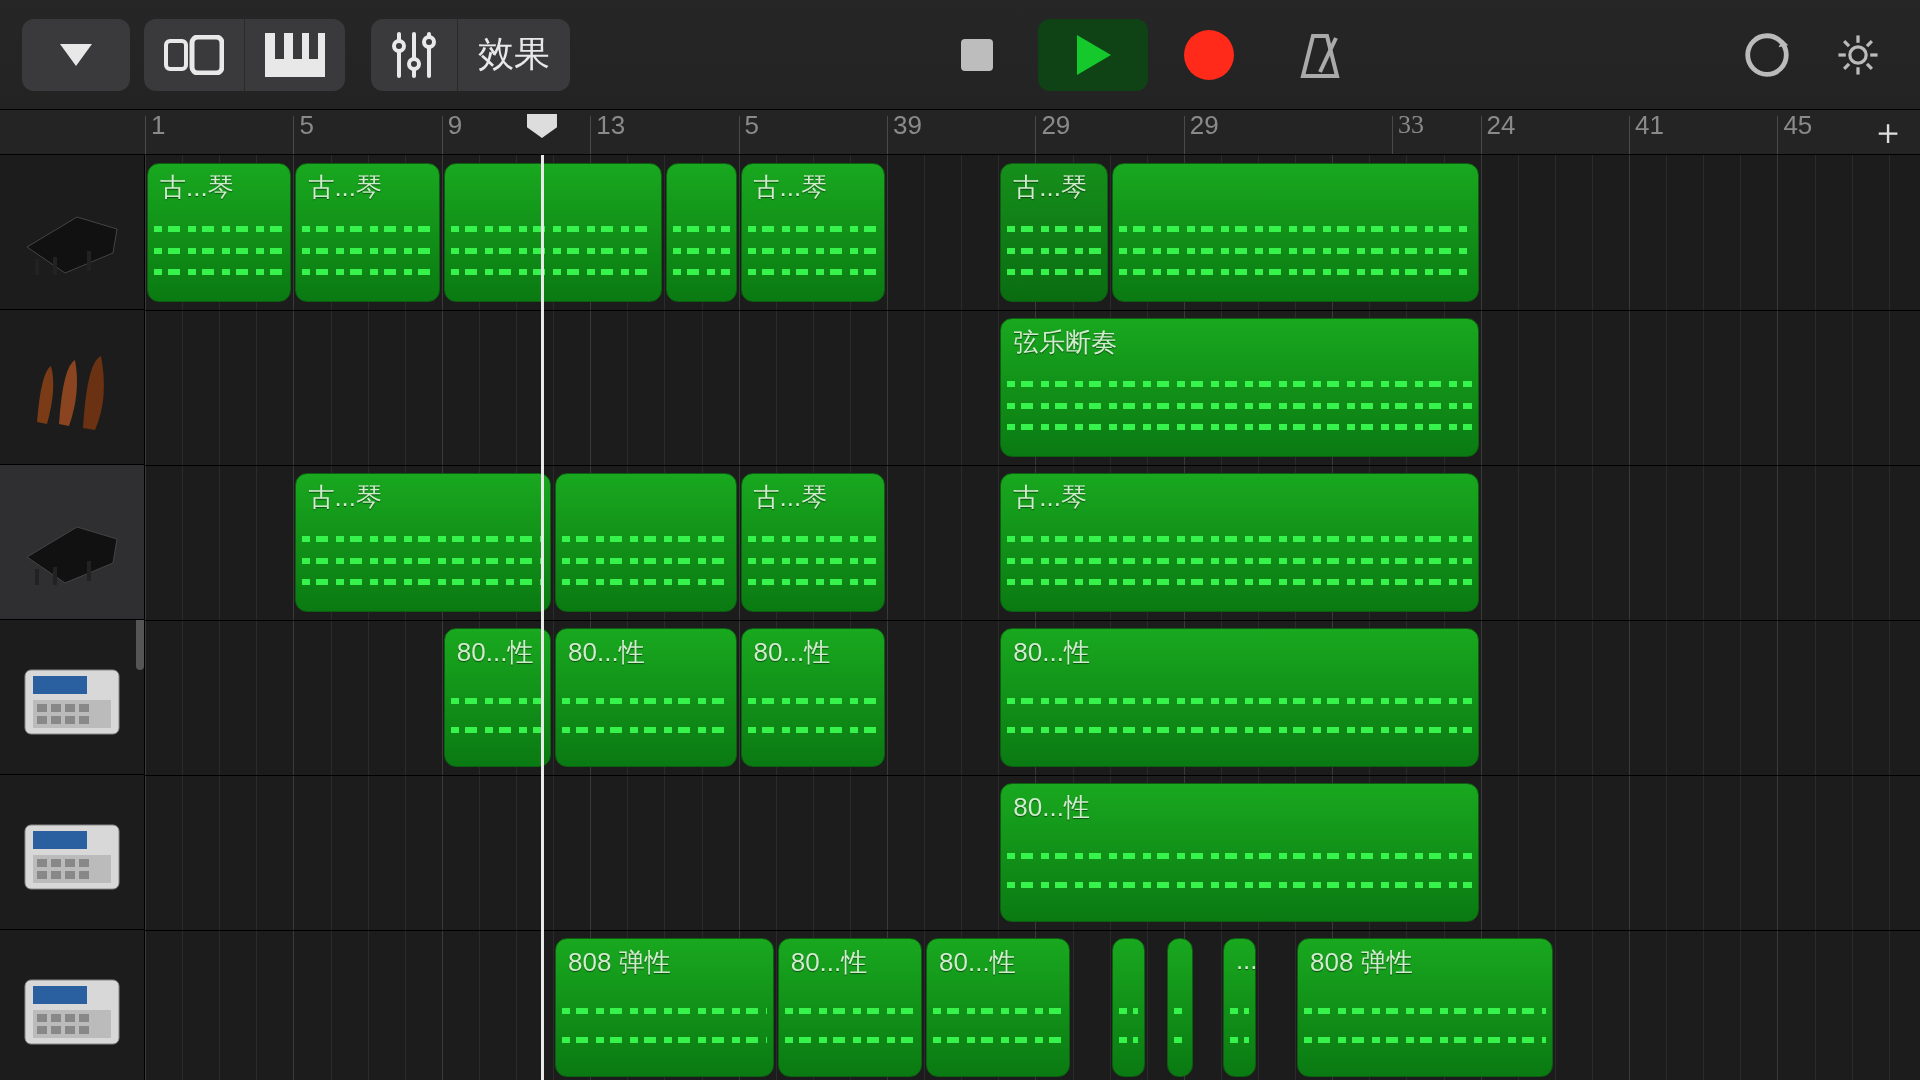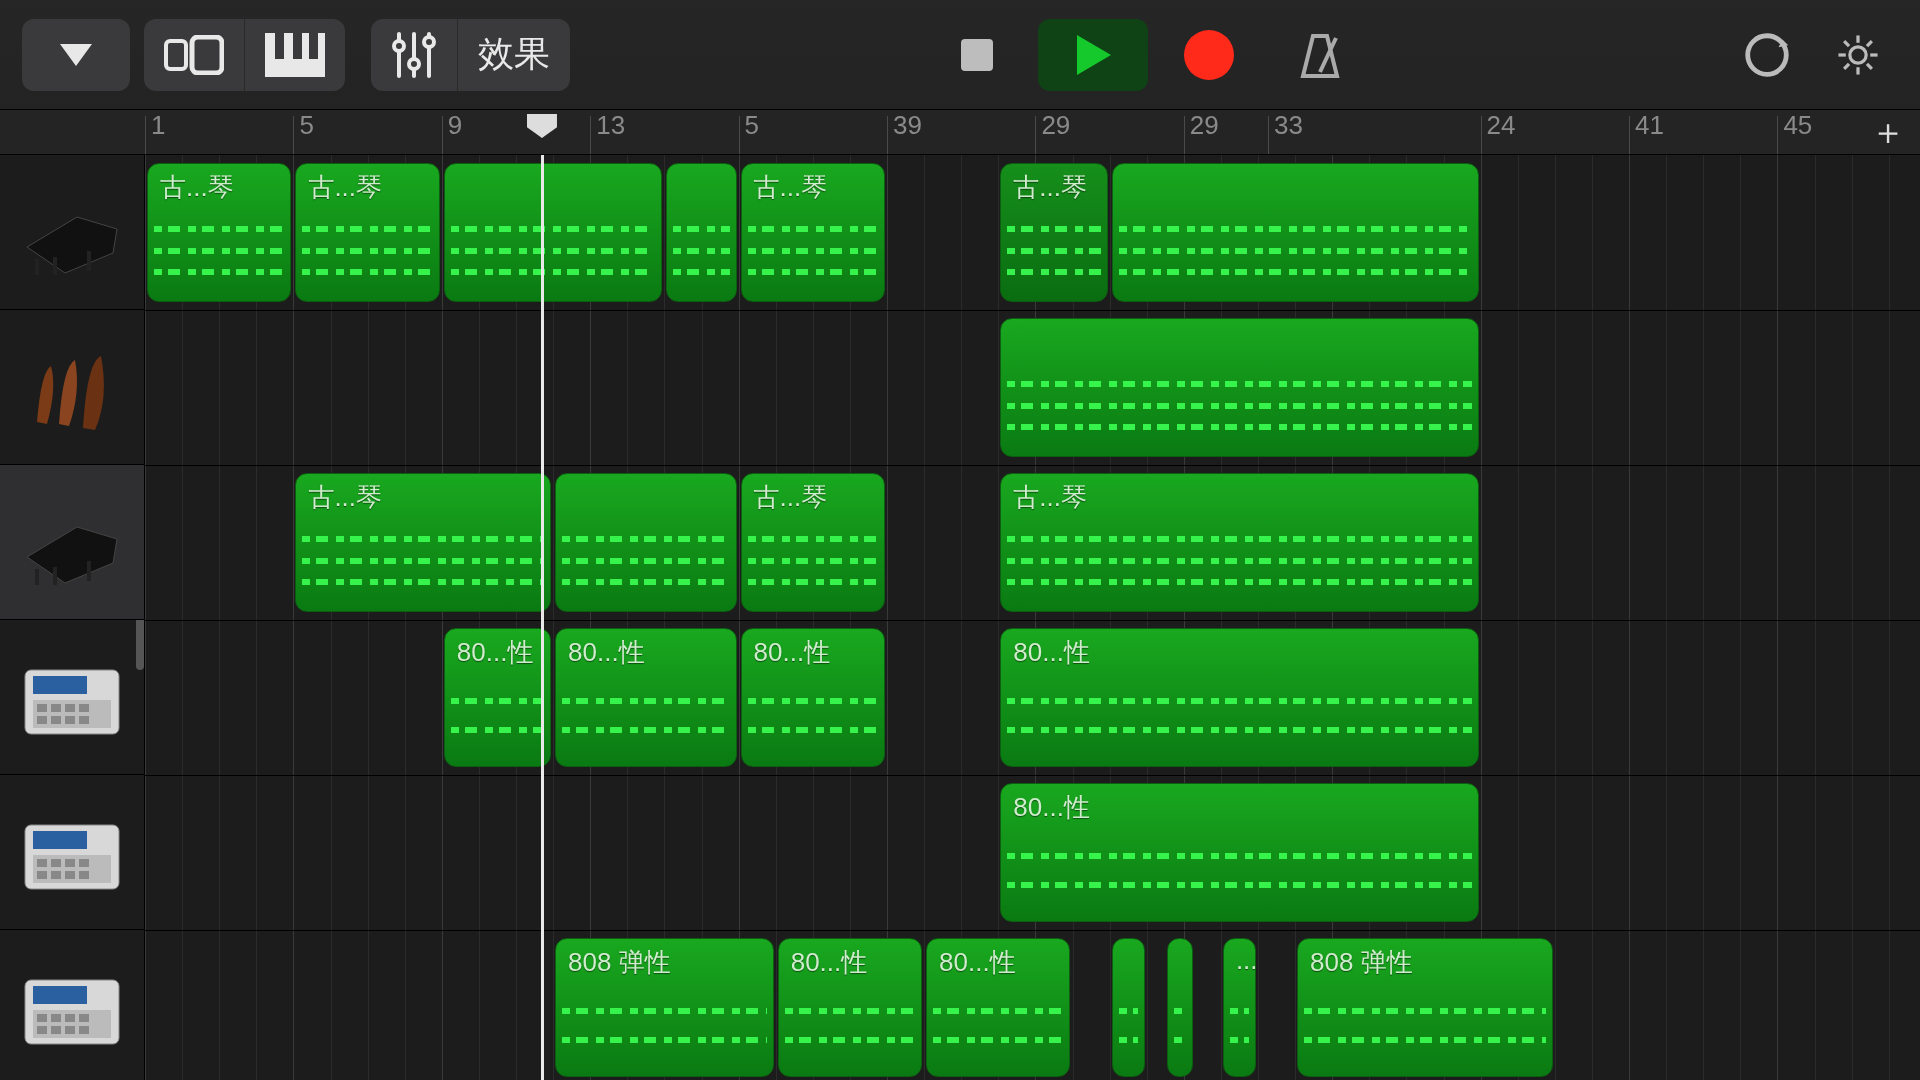--- a/index.html
+++ b/index.html
@@ -245,21 +245,21 @@
   <div class="ruler-offset"></div>
   <div class="ruler-tracks" id="ruler-tracks">
       <div class="bar-tick" style="left: 0px;">1</div>
       <div class="bar-tick" style="left: 148.4px;">5</div>
       <div class="bar-tick" style="left: 296.8px;">9</div>
       <div class="bar-tick" style="left: 445.2px;">13</div>
       <div class="bar-tick" style="left: 593.6px;">5</div>
       <div class="bar-tick" style="left: 742px;">39</div>
       <div class="bar-tick" style="left: 890.4px;">29</div>
       <div class="bar-tick" style="left: 1038.8px;">29</div>
-      <div class="bar-tick" style="left: 1123px;">33</div>
+      <div class="bar-tick" style="left: 1247px; font-family: Liberation Serif, serif;">33</div>
       <div class="bar-tick" style="left: 1335.6px;">24</div>
       <div class="bar-tick" style="left: 1484px;">41</div>
       <div class="bar-tick" style="left: 1632.4px;">45</div>
       <div class="playhead" style="left: 381.97px;">
         <div class="head"></div>
       </div>
     </div>
   <div class="plus-btn">＋</div>
 </div>
 
@@ -417,20 +417,21 @@
         </div>
         <div class="region" style="left: 966.6px; width: 367px; top: 8px; height: 139px;">
           <div class="label"></div>
           <div class="midi">
             <div class="midi-row"></div>
             <div class="midi-row"></div>
             <div class="midi-row"></div>
           </div>
         </div>
         <div class="region" style="left: 855.3px; width: 478.3px; top: 163px; height: 139px;">
+          <div class="label">弦乐断奏</div>
           <div class="midi">
             <div class="midi-row"></div>
             <div class="midi-row"></div>
             <div class="midi-row"></div>
           </div>
         </div>
         <div class="region" style="left: 150.4px; width: 255.7px; top: 318px; height: 139px;">
           <div class="label">古...琴</div>
           <div class="midi">
             <div class="midi-row"></div>

